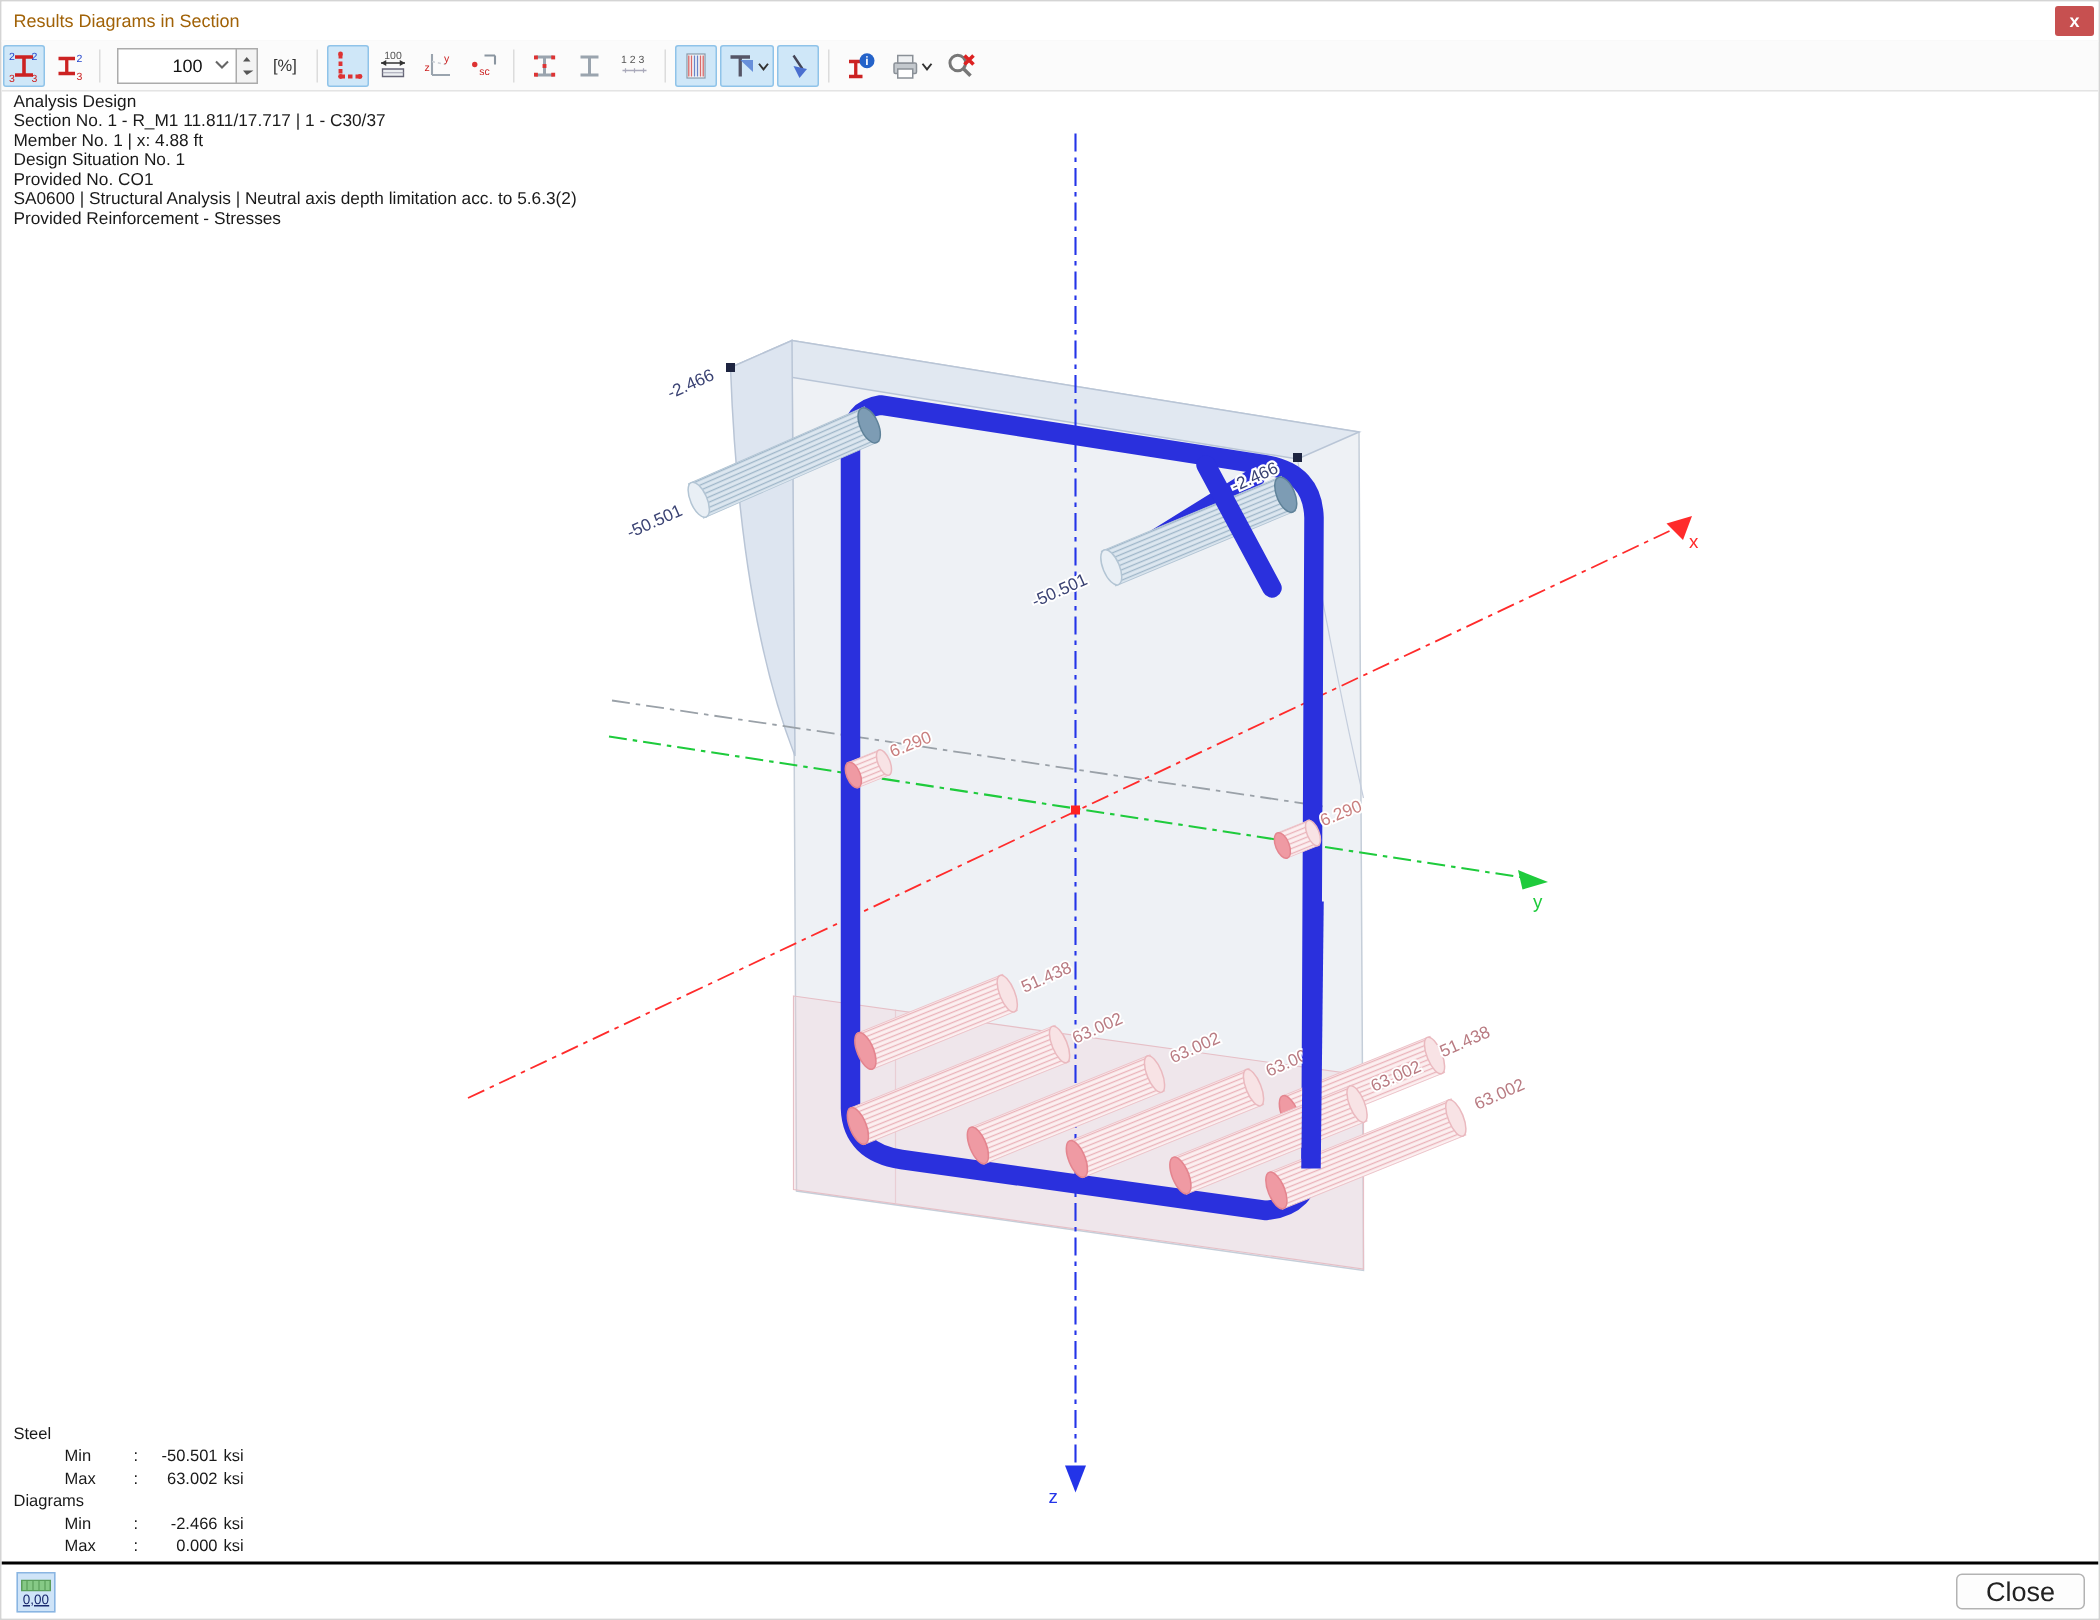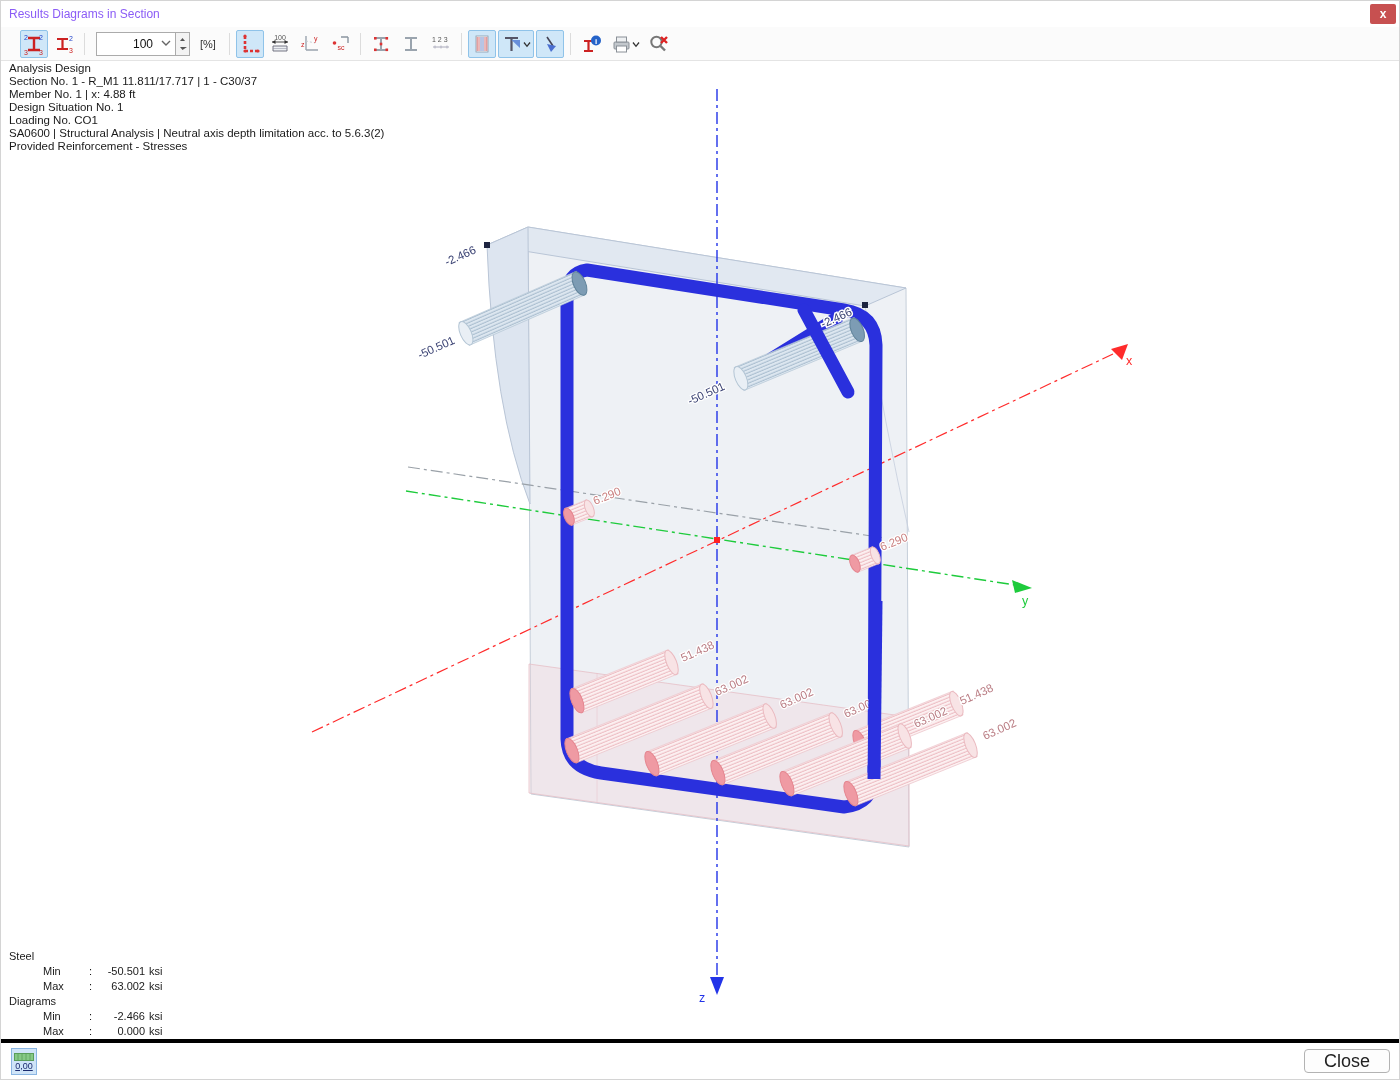--- a/index.html
+++ b/index.html
@@ -2,28 +2,28 @@
 <html><head>
 <meta charset="utf-8">
 <style>
   html,body{margin:0;padding:0;background:#fff;}
   .app{position:relative;width:1400px;height:1080px;background:#fff;
        font-family:"Liberation Sans",sans-serif;border:1px solid #d4d4d4;
        box-sizing:border-box;overflow:hidden;}
   
   .titlebar{position:absolute;top:0;left:0;right:0;height:26px;background:#fff;
             border-bottom:1px solid #f0f0f0;z-index:30;}
-  .title{position:absolute;left:8px;top:6px;font-size:12px;color:#8b5cf6;}
+  .title{position:absolute;left:8px;top:6px;font-size:12px;color:#a16207;}
   .win-close{position:absolute;right:3px;top:3px;width:26px;height:20px;background:#c75050;
              color:#fff;font-weight:bold;font-size:12px;text-align:center;line-height:20px;
              border-radius:2px;cursor:default;}
   
   .toolbar{position:absolute;top:26px;left:0;right:0;height:33px;background:#fbfbfb;
            border-bottom:1px solid #e4e4e4;display:flex;align-items:center;
-           padding-left:18px;z-index:30;}
+           padding-left:0;z-index:30;}
   .tb-btn{width:26px;height:26px;margin:0 1px;display:flex;align-items:center;justify-content:center;
           border:1px solid transparent;border-radius:2px;flex:0 0 auto;}
   .tb-btn.wide{width:34px;}
   .tb-btn.sel{background:#cfe7f8;border-color:#8fc3e9;}
   .tb-sep{width:1px;height:22px;background:#dcdcdc;margin:0 5px;flex:0 0 auto;}
   .scale-dd{display:flex;align-items:center;justify-content:flex-end;width:70px;height:22px;
             background:#fff;border:1px solid #ababab;margin-left:6px;padding:0 4px;font-size:12px;color:#111;}
   .scale-dd .chev{margin-left:8px;}
   .spinner{display:flex;flex-direction:column;width:13px;height:22px;border:1px solid #ababab;
            border-left:none;background:#f3f3f3;align-items:center;justify-content:center;}
@@ -33,21 +33,21 @@
   
   .info{position:absolute;left:8px;top:61px;font-size:11.5px;line-height:13px;color:#1a1a1a;z-index:20;}
   
   .legend{position:absolute;left:8px;top:948px;font-size:11px;line-height:15px;color:#1a1a1a;z-index:20;}
   .lg-label{display:inline-block;width:46px;margin-left:34px;}
   .lg-colon{display:inline-block;width:8px;}
   .lg-num{display:inline-block;width:48px;text-align:right;}
   .lg-unit{margin-left:4px;}
   
   .footer{position:absolute;left:0;right:0;bottom:0;height:36px;background:#fff;
-          border-top:4px solid #000000;z-index:30;}
+          border-top:2px solid #000000;z-index:30;}
   .dec-btn{position:absolute;left:10px;top:5px;width:24px;height:25px;background:#cfe4f8;
            border:1px solid #8ab5e2;display:flex;flex-direction:column;align-items:center;justify-content:center;}
   .dec-txt{font-size:9px;color:#1a2a6e;text-decoration:underline;line-height:9px;margin-top:1px;}
   .close-btn{position:absolute;right:9px;top:6px;width:86px;height:24px;background:#fdfdfd;
              border:1px solid #b3b3b3;border-radius:4px;font-size:18px;color:#222;text-align:center;
              line-height:22px;box-sizing:border-box;}
   
   .scene{position:absolute;left:0;top:0;z-index:5;}
   .slab{font-size:11.5px;paint-order:stroke;stroke:#ffffff;stroke-width:2.5px;}
   .slab.navy{fill:#3a4273;}
@@ -319,21 +319,21 @@
         <path d="M13 4l6 6M19 4l-6 6" stroke="#dd2222" stroke-width="2.4"></path>
       </svg>
     </span>
   </div>
 
   <div class="info">
     <div>Analysis Design</div>
     <div>Section No. 1 - R_M1 11.811/17.717 | 1 - C30/37</div>
     <div>Member No. 1 | x: 4.88 ft</div>
     <div>Design Situation No. 1</div>
-    <div>Loading No. CO1</div>
+    <div>Provided No. CO1</div>
     <div>SA0600 | Structural Analysis | Neutral axis depth limitation acc. to 5.6.3(2)</div>
     <div>Provided Reinforcement - Stresses</div>
   </div>
 
   <div class="legend">
     <div>Steel</div>
     <div class="lg-row">
       <span class="lg-label">Min</span><span class="lg-colon">:</span><span class="lg-num">-50.501</span><span class="lg-unit">ksi</span>
     </div>
     <div class="lg-row">

